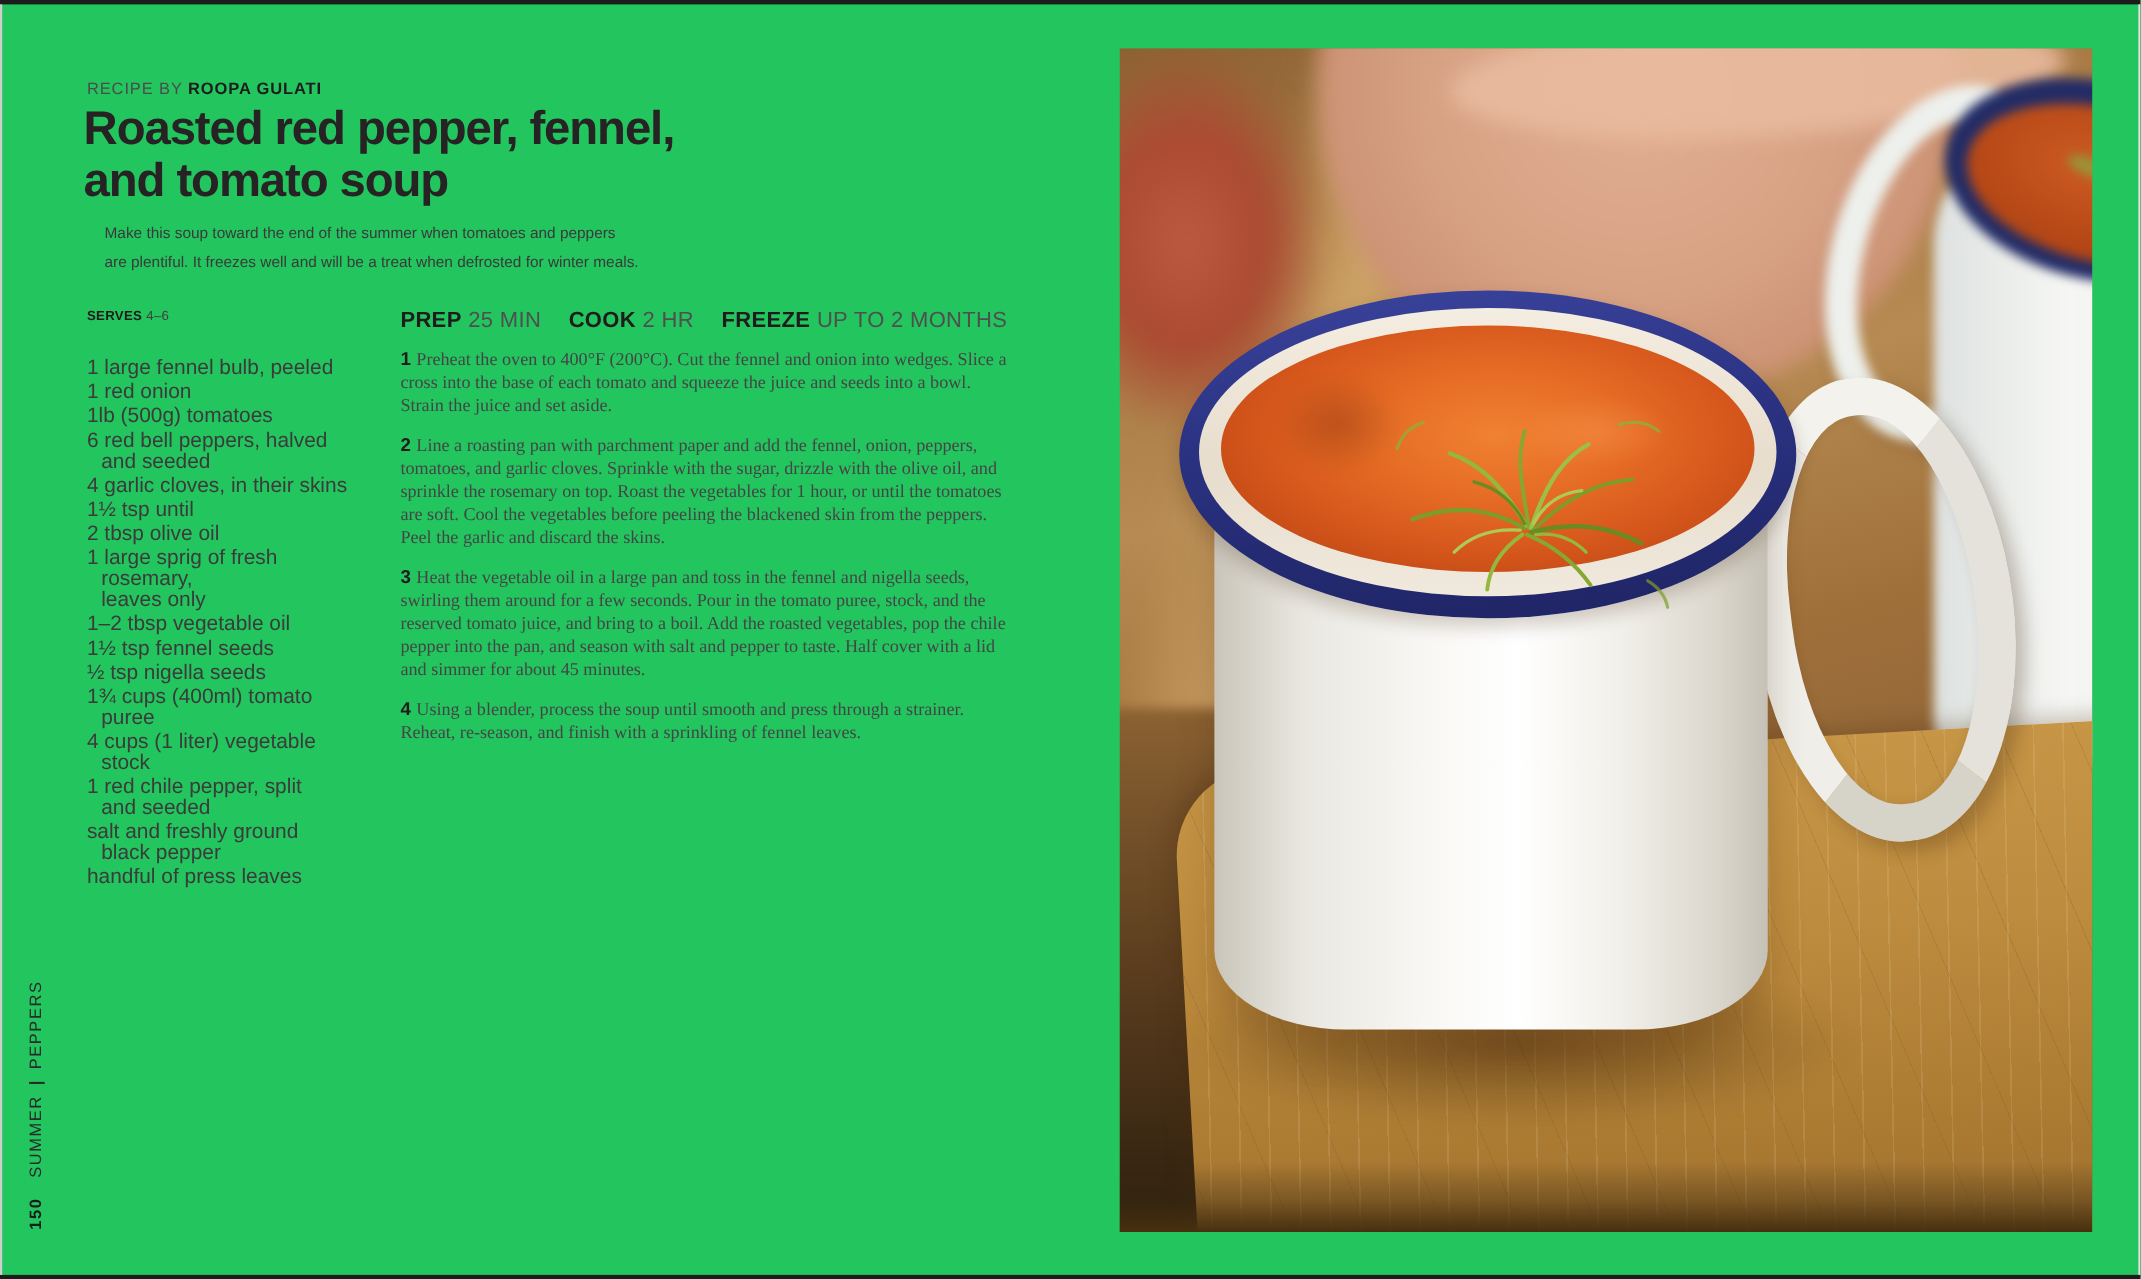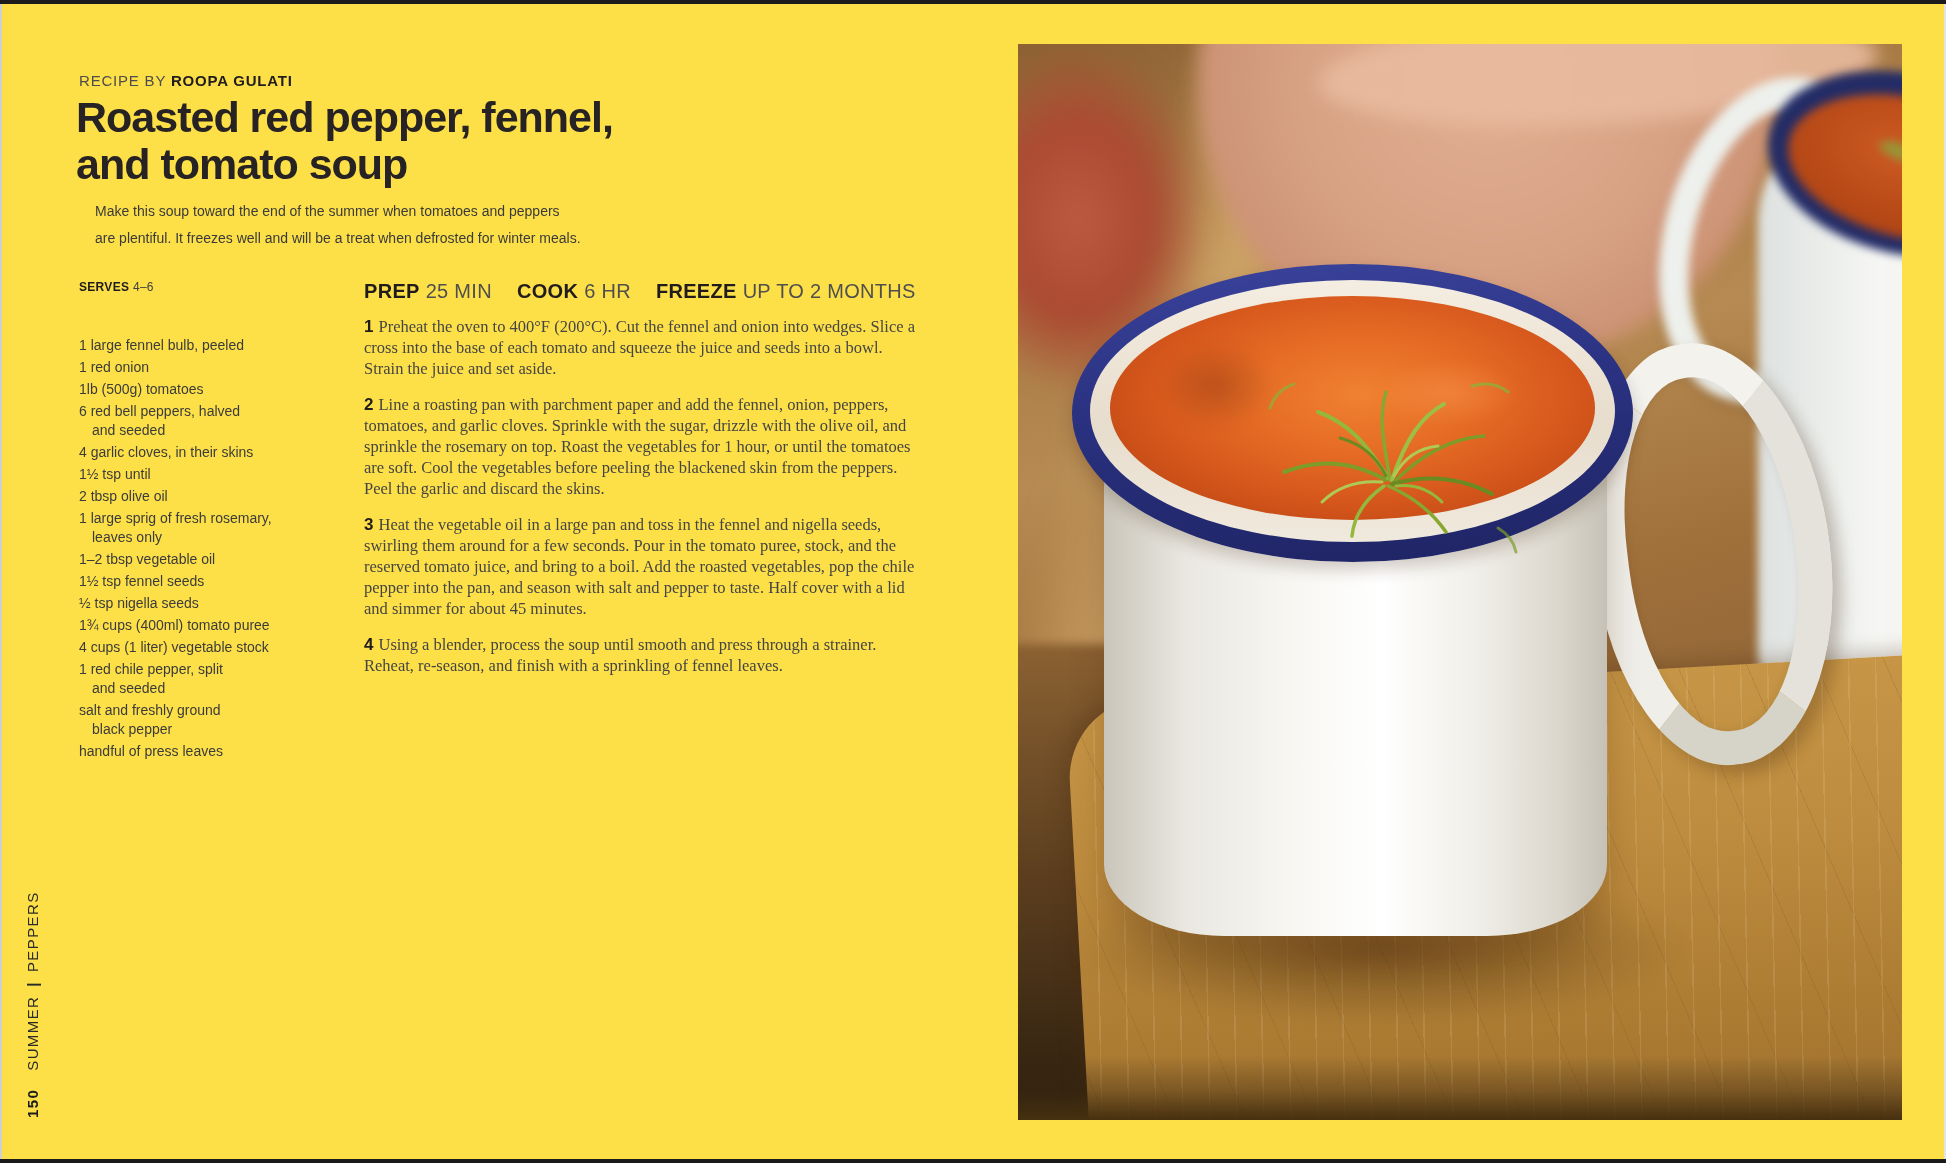--- a/index.html
+++ b/index.html
@@ -1,17 +1,17 @@
 <!DOCTYPE html>
 <html><head>
 <meta charset="utf-8">
 <style>
   html,body { margin:0; padding:0; background:#888; }
   .page {
-    position:relative; width:1946px; height:1163px; background:#fde047;
+    position:relative; width:1946px; height:1163px; background:#22c55e;
     font-family:"Liberation Sans", sans-serif; overflow:hidden; margin:0 auto;
   }
   
   .rule-top    { position:absolute; left:0; right:0; top:0; height:4px; background:#1b1b1b; }
   .rule-bottom { position:absolute; left:0; right:0; bottom:0; height:4px; background:#1b1b1b; }
   .rule-left   { position:absolute; top:4px; bottom:4px; left:0; width:2px; background:#cfcfcf; }
   .rule-right  { position:absolute; top:4px; bottom:4px; right:0; width:2px; background:#e3e3e3; }
 
   
   .eyebrow { position:absolute; left:79px; top:72px; font-size:15px; letter-spacing:.8px; color:#4c4c4c; }
@@ -23,22 +23,22 @@
   .intro span { display:block; }
 
   
   .serves { position:absolute; left:79px; top:280px; font-size:12px; color:#3f3f3f; letter-spacing:.3px; }
   .serves b { color:#201c1d; }
   .meta-row { position:absolute; left:364px; top:280px; display:flex; gap:25px; font-size:20px; letter-spacing:.3px; }
   .meta-item b { color:#201c1d; margin-right:6px; }
   .meta-item .meta-value { color:#4f4f4f; }
 
   
-  .ingredients { position:absolute; left:79px; top:336px; width:250px; margin:0; padding:0; list-style:none;
-                 font-size:14px; color:#3b3b3b; }
+  .ingredients { position:absolute; left:79px; top:325px; width:250px; margin:0; padding:0; list-style:none;
+                 font-size:19px; color:#3b3b3b; }
   .ing { padding-left:13px; text-indent:-13px; white-space:pre-line; line-height:19px; margin-bottom:3px; }
 
   
   .steps { position:absolute; left:364px; top:316px; width:552px; }
   .step { margin:0 0 15px 0; font-family:"Liberation Serif", serif; font-size:16.5px;
           line-height:21px; color:#454545; }
   .step .num { font-family:"Liberation Sans", sans-serif; font-weight:700; font-size:17px;
                color:#201c1d; padding-right:5px; }
 
   
@@ -154,21 +154,21 @@
     <span>are plentiful. It freezes well and will be a treat when defrosted for winter meals.</span>
   </p>
 
   <div class="serves">
     <b>SERVES</b>
     <span>4–6</span>
   </div>
 
   <div class="meta-row" id="meta-row">
       <div class="meta-item"><b>PREP</b><span class="meta-value">25 MIN</span></div>
-      <div class="meta-item"><b>COOK</b><span class="meta-value">6 HR</span></div>
+      <div class="meta-item"><b>COOK</b><span class="meta-value">2 HR</span></div>
       <div class="meta-item"><b>FREEZE</b><span class="meta-value">UP TO 2 MONTHS</span></div>
     </div>
 
   <ul class="ingredients" id="ingredients">
       <li class="ing">1 large fennel bulb, peeled</li>
       <li class="ing">1 red onion</li>
       <li class="ing">1lb (500g) tomatoes</li>
       <li class="ing">6 red bell peppers, halved
 and seeded</li>
       <li class="ing">4 garlic cloves, in their skins</li>

